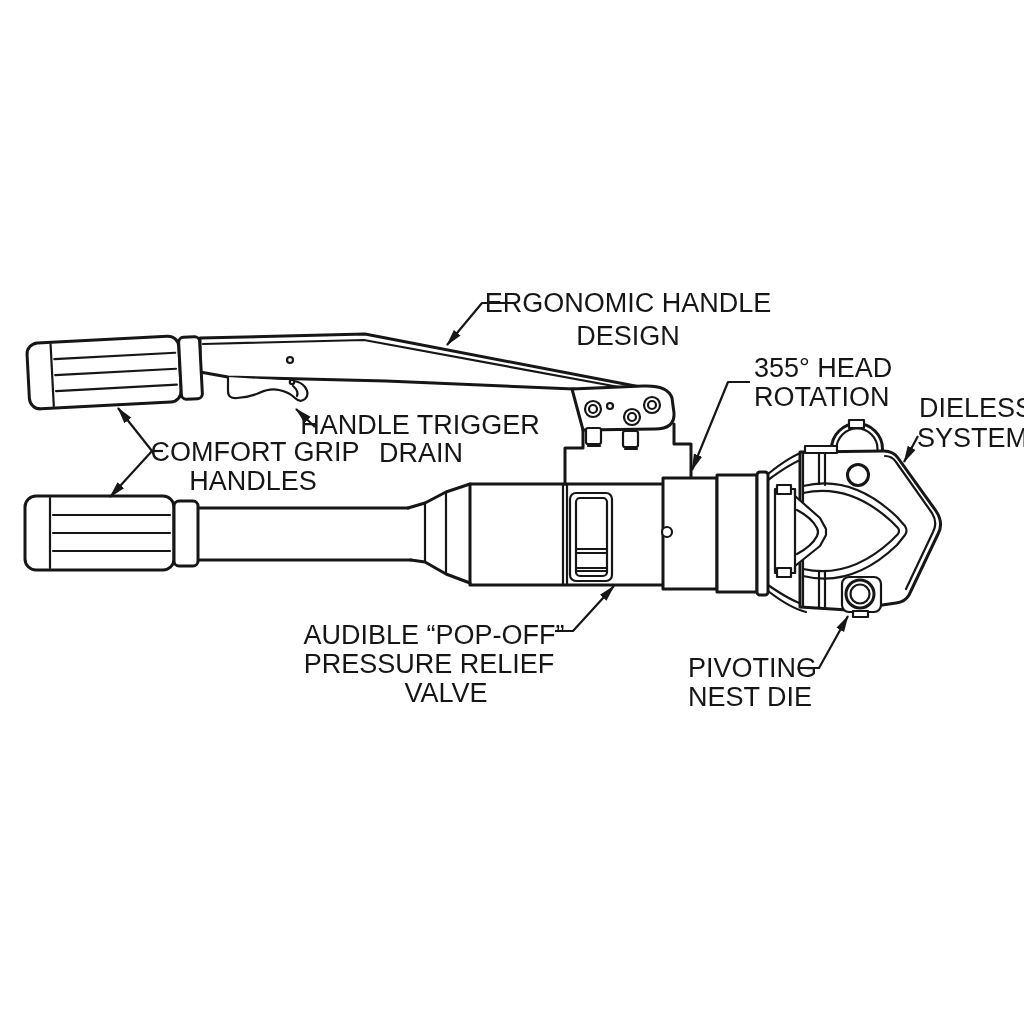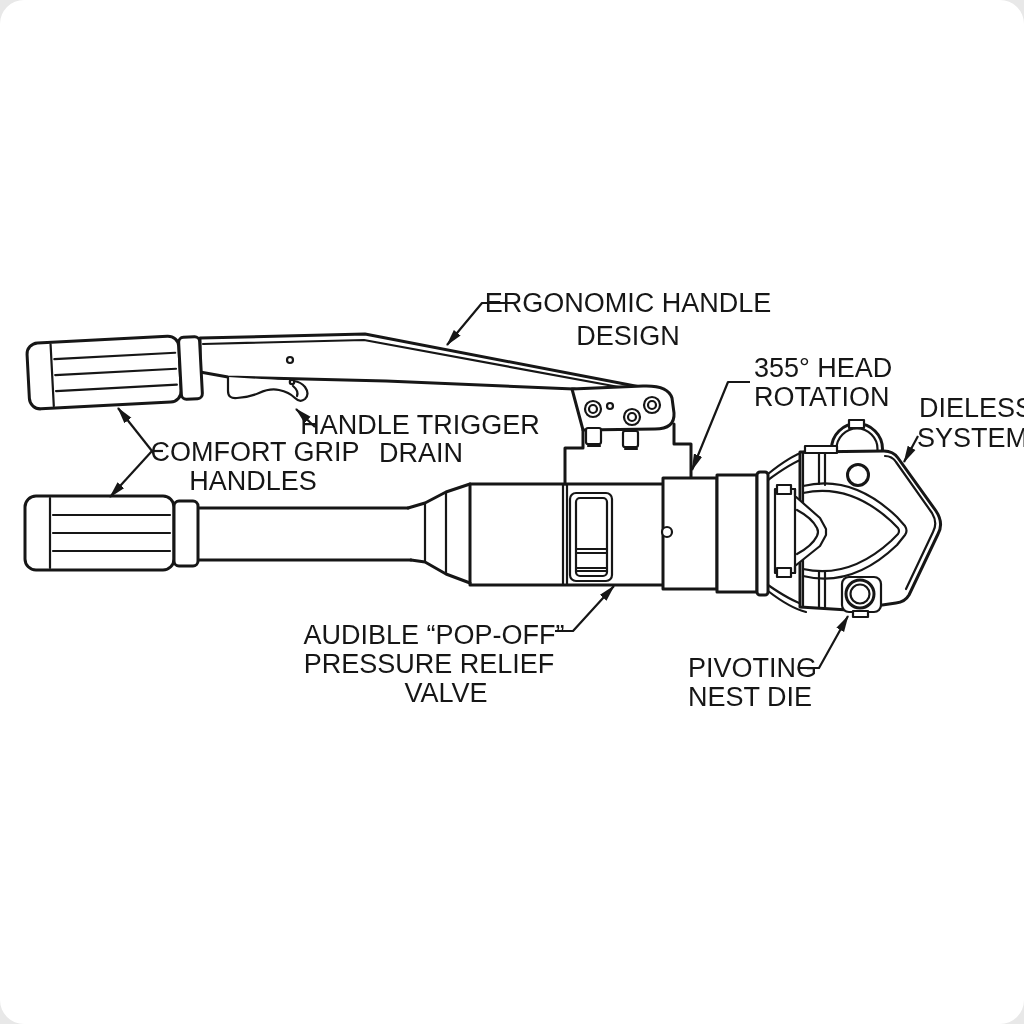--- a/index.html
+++ b/index.html
@@ -1,21 +1,20 @@
 <!DOCTYPE html>
 <html style="--ink: #161616; --bg: #ffffff;"><head>
 <meta charset="utf-8">
 <style>
   :root { --ink:#161616; --bg:#ffffff; }
   html,body { margin:0; padding:0; background:#e8e8e8; }
   .canvas {
     position:relative; width:1024px; height:1024px; margin:0 auto;
     background:var(--bg); overflow:hidden;
     font-family:"Liberation Sans", sans-serif;
-    border-radius:24px;
   }
   svg { position:absolute; left:0; top:0; }
   .ln   { stroke:var(--ink); stroke-width:3;   fill:none; stroke-linejoin:round; stroke-linecap:round; }
   .ln2  { stroke:var(--ink); stroke-width:2.2; fill:none; stroke-linejoin:round; stroke-linecap:round; }
   .fillw{ fill:var(--bg); }
   .leader { stroke:var(--ink); stroke-width:2.2; fill:none; stroke-linejoin:round; }
   .callout { font-family:"Liberation Sans", sans-serif; font-size:27px; fill:var(--ink); letter-spacing:0px; }
   .mid { text-anchor:middle; }
   .sta { text-anchor:start; }
 </style>

